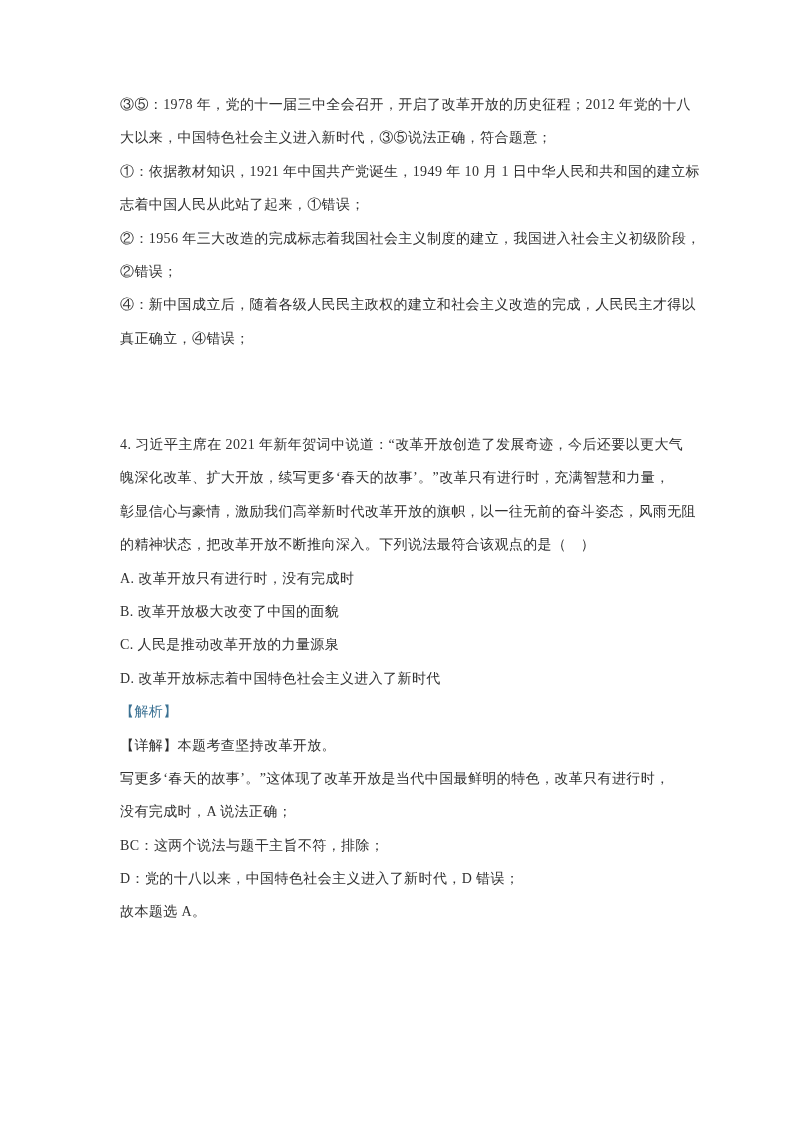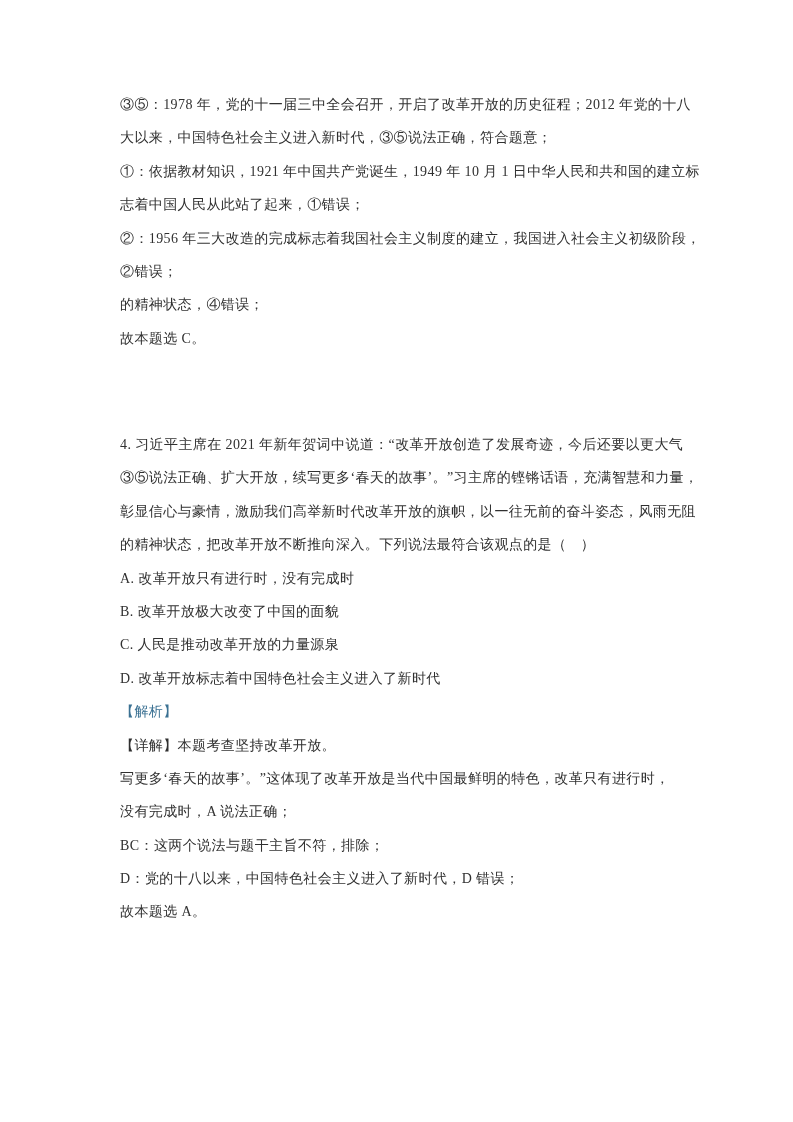--- a/index.html
+++ b/index.html
@@ -37,27 +37,27 @@
 
 <div class="page">
 
   <section class="block block-prev">
     <div class="line">③⑤：1978 年，党的十一届三中全会召开，开启了改革开放的历史征程；2012 年党的十八</div>
     <div class="line">大以来，中国特色社会主义进入新时代，③⑤说法正确，符合题意；</div>
     <div class="line">①：依据教材知识，1921 年中国共产党诞生，1949 年 10 月 1 日中华人民和共和国的建立标</div>
     <div class="line">志着中国人民从此站了起来，①错误；</div>
     <div class="line">②：1956 年三大改造的完成标志着我国社会主义制度的建立，我国进入社会主义初级阶段，</div>
     <div class="line">②错误；</div>
-    <div class="line">的精神状态，④错误；</div>
-    <div class="line">故本题选 C。</div>
+    <div class="line">④：新中国成立后，随着各级人民民主政权的建立和社会主义改造的完成，人民民主才得以</div>
+    <div class="line">真正确立，④错误；</div>
   </section>
 
   <section class="block block-q4">
     <div class="line">4. 习近平主席在 2021 年新年贺词中说道：“改革开放创造了发展奇迹，今后还要以更大气</div>
-    <div class="line">③⑤说法正确、扩大开放，续写更多‘春天的故事’。”习主席的铿锵话语，充满智慧和力量，</div>
+    <div class="line">魄深化改革、扩大开放，续写更多‘春天的故事’。”改革只有进行时，充满智慧和力量，</div>
     <div class="line">彰显信心与豪情，激励我们高举新时代改革开放的旗帜，以一往无前的奋斗姿态，风雨无阻</div>
     <div class="line">的精神状态，把改革开放不断推向深入。下列说法最符合该观点的是（　）</div>
 
     <div class="line">A. 改革开放只有进行时，没有完成时</div>
     <div class="line">B. 改革开放极大改变了中国的面貌</div>
     <div class="line">C. 人民是推动改革开放的力量源泉</div>
     <div class="line">D. 改革开放标志着中国特色社会主义进入了新时代</div>
 
 
     <div class="line">

